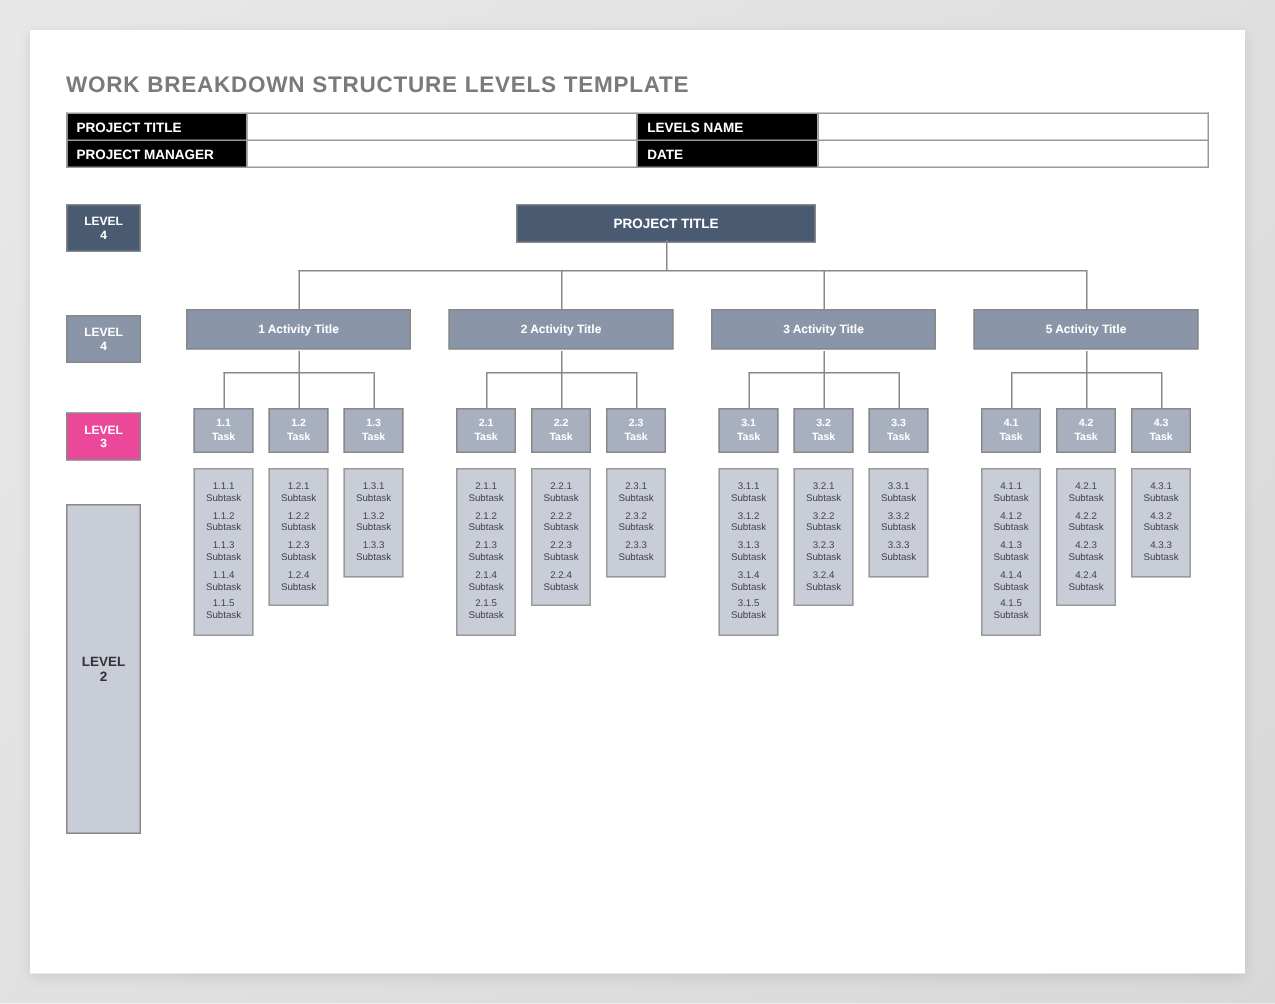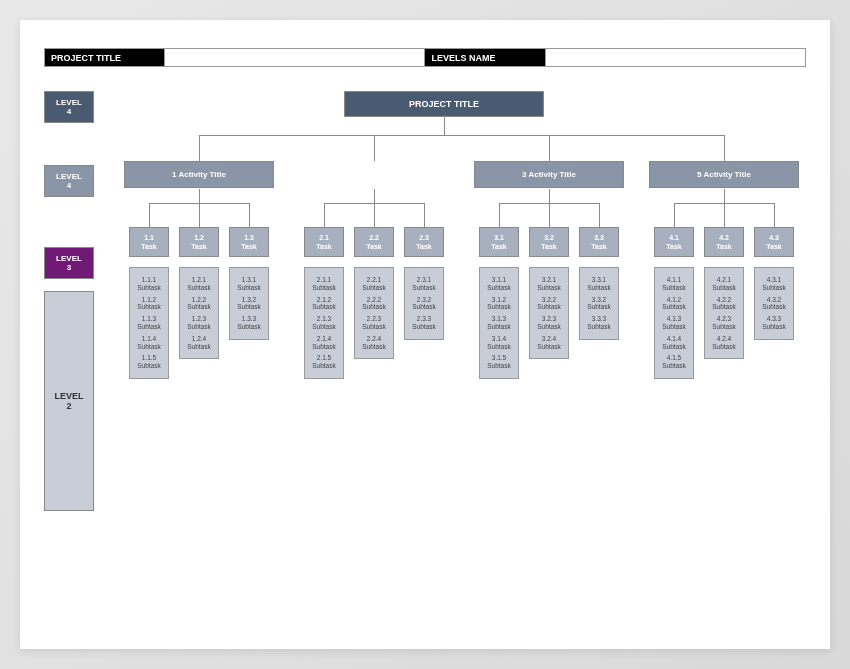--- a/index.html
+++ b/index.html
@@ -9,21 +9,21 @@
 .info-table{width:100%;border-collapse:collapse;margin-bottom:24px}
 .info-table td{border:1px solid #999;height:18px;font-size:9px;font-weight:bold;color:#fff;padding:3px 6px}
 .info-table .lbl{background:#000;width:120px}
 .info-table .val{background:#fff;width:260px}
 
 .wbs{position:relative;height:480px}
 
 .lvl-label{position:absolute;left:0;background:#4a5a70;color:#fff;font-size:8px;font-weight:bold;padding:6px 8px;text-align:center;border:1px solid #888}
 .lvl-label.l1{top:0;width:50px}
 .lvl-label.l2{top:74px;width:50px;background:#8a95a8}
-.lvl-label.l3{top:156px;width:50px;background:#701a75}
+.lvl-label.l3{top:139px;width:50px;background:#ec4899}
 .lvl-label.l4{top:200px;width:50px;height:220px;background:#c8cdd8;color:#333;display:flex;align-items:center;justify-content:center;font-size:9px}
 
 .proj-box{position:absolute;top:0;left:300px;width:200px;background:#4a5a70;color:#fff;font-size:9px;font-weight:bold;text-align:center;padding:7px;border:1px solid #888}
 
 .activity{position:absolute;top:70px;width:150px;background:#8a95a8;color:#fff;font-size:8px;font-weight:bold;text-align:center;padding:8px 12px;border:1px solid #888}
 .activity.a1{left:80px}
 .activity.a2{left:255px}
 .activity.a3{left:430px}
 .activity.a4{left:605px}
 
@@ -33,27 +33,34 @@
 
 
 .hline,.vline{position:absolute;background:#888}
 .hline{height:1px}
 .vline{width:1px}
 </style>
 </head>
 <body>
 
 <div class="page">
+  <div class="title">WORK BREAKDOWN STRUCTURE LEVELS TEMPLATE</div>
 
   <table class="info-table">
     <tbody>
         <tr>
       <td class="lbl">PROJECT TITLE</td>
       <td class="val"></td>
       <td class="lbl">LEVELS NAME</td>
+      <td class="val"></td>
+    </tr>
+    <tr>
+      <td class="lbl">PROJECT MANAGER</td>
+      <td class="val"></td>
+      <td class="lbl">DATE</td>
       <td class="val"></td>
     </tr>
   </tbody>
     </table>
 
   <div class="wbs">
     <div class="lvl-label l1">LEVEL 4</div>
     <div class="lvl-label l2">LEVEL 4</div>
     <div class="lvl-label l3">LEVEL 3</div>
     <div class="lvl-label l4">LEVEL 2</div>
@@ -88,20 +95,21 @@
         <div>1.2.3<br>Subtask</div>
         <div>1.2.4<br>Subtask</div>
       </div>
       <div class="vline" style="top: 112px; left: 205px; height: 24px;"></div>
       <div class="task" style="left: 185px;">1.3<br>Task</div>
       <div class="subcol" style="left: 185px;">
         <div>1.3.1<br>Subtask</div>
         <div>1.3.2<br>Subtask</div>
         <div>1.3.3<br>Subtask</div>
       </div>
+      <div class="activity a2">2 Activity Title</div>
       <div class="vline" style="top: 98px; left: 330px; height: 14px;"></div>
       <div class="hline" style="top: 112px; left: 280px; width: 100px;"></div>
       <div class="vline" style="top: 112px; left: 280px; height: 24px;"></div>
       <div class="task" style="left: 260px;">2.1<br>Task</div>
       <div class="subcol" style="left: 260px;">
         <div>2.1.1<br>Subtask</div>
         <div>2.1.2<br>Subtask</div>
         <div>2.1.3<br>Subtask</div>
         <div>2.1.4<br>Subtask</div>
         <div>2.1.5<br>Subtask</div>

